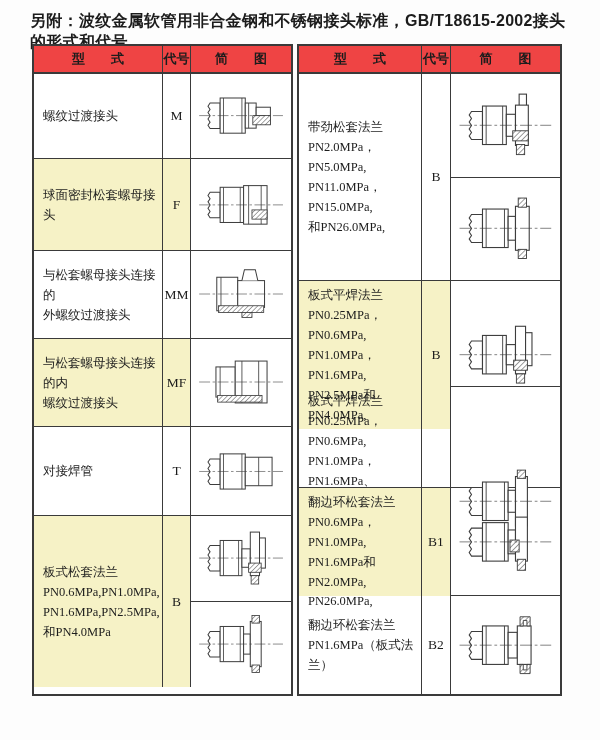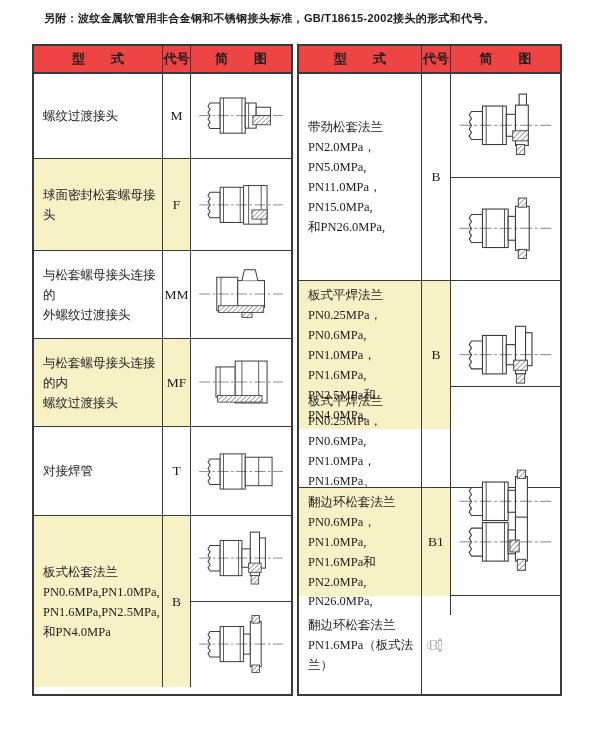--- a/index.html
+++ b/index.html
@@ -1,20 +1,20 @@
 <!DOCTYPE html>
 <html><head>
 <meta charset="utf-8">
 <style>
   html,body{margin:0;padding:0;}
   body{width:600px;height:740px;background:#fdfdfd;position:relative;
        font-family:"Liberation Serif","DejaVu Serif",serif;color:#1c1c1c;overflow:hidden;}
   .title{position:absolute;left:30px;top:11px;width:550px;
          font-family:"Liberation Sans","DejaVu Sans",sans-serif;
-         font-size:11px;font-weight:bold;letter-spacing:.3px;margin-left:14px;}
+         font-size:16px;font-weight:bold;letter-spacing:.3px;}
   .tbl{position:absolute;top:44px;height:652px;border:2px solid #3a3a3a;background:#fff;box-sizing:border-box;}
   .tbl-left{left:32px;width:261px;}
   .tbl-right{left:297px;width:265px;}
   .hrow,.row{display:grid;box-sizing:border-box;}
   .tbl-left .hrow,.tbl-left .row{grid-template-columns:128px 28px 1fr;}
   .tbl-right .hrow,.tbl-right .row{grid-template-columns:122px 29px 1fr;}
   .hrow{height:28px;background:#ef4444;border-bottom:2px solid #3a3a3a;}
   .hc{display:flex;align-items:center;justify-content:center;
       font-family:"Liberation Sans","DejaVu Sans",sans-serif;font-size:13px;font-weight:bold;}
   .row + .row{border-top:1.5px solid #3a3a3a;}
@@ -379,20 +379,21 @@
           </svg>
         </div>
       </div>
   </div>
 
   <div class="row" style="height:99px">
     <div class="tc">
         <span>翻边环松套法兰
 PN1.6MPa（板式法兰）</span>
       </div>
+    <div class="cc cb">B2</div>
     <div class="dc cb">
         <div class="fig">
           <svg viewBox="0 0 110 72" preserveAspectRatio="xMidYMid meet">
     <defs>
               <pattern id="hp12" width="4" height="4" patternUnits="userSpaceOnUse" patternTransform="rotate(45)">
       <rect width="4" height="4" fill="#fff"></rect>
                 <line x1="0" y1="0" x2="0" y2="4" stroke="#666" stroke-width="1.4"></line>
     </pattern>
             </defs>
             <path d="M30,21 H18 l-2.5,3.8 2.5,3.8 -2.5,3.8 2.5,3.8 -2.5,3.8 2.5,3.8 -2.5,3.8 2.5,3.9 H30 Z" stroke="#3d3d3d" stroke-width="1.2" fill="#fff"></path>

